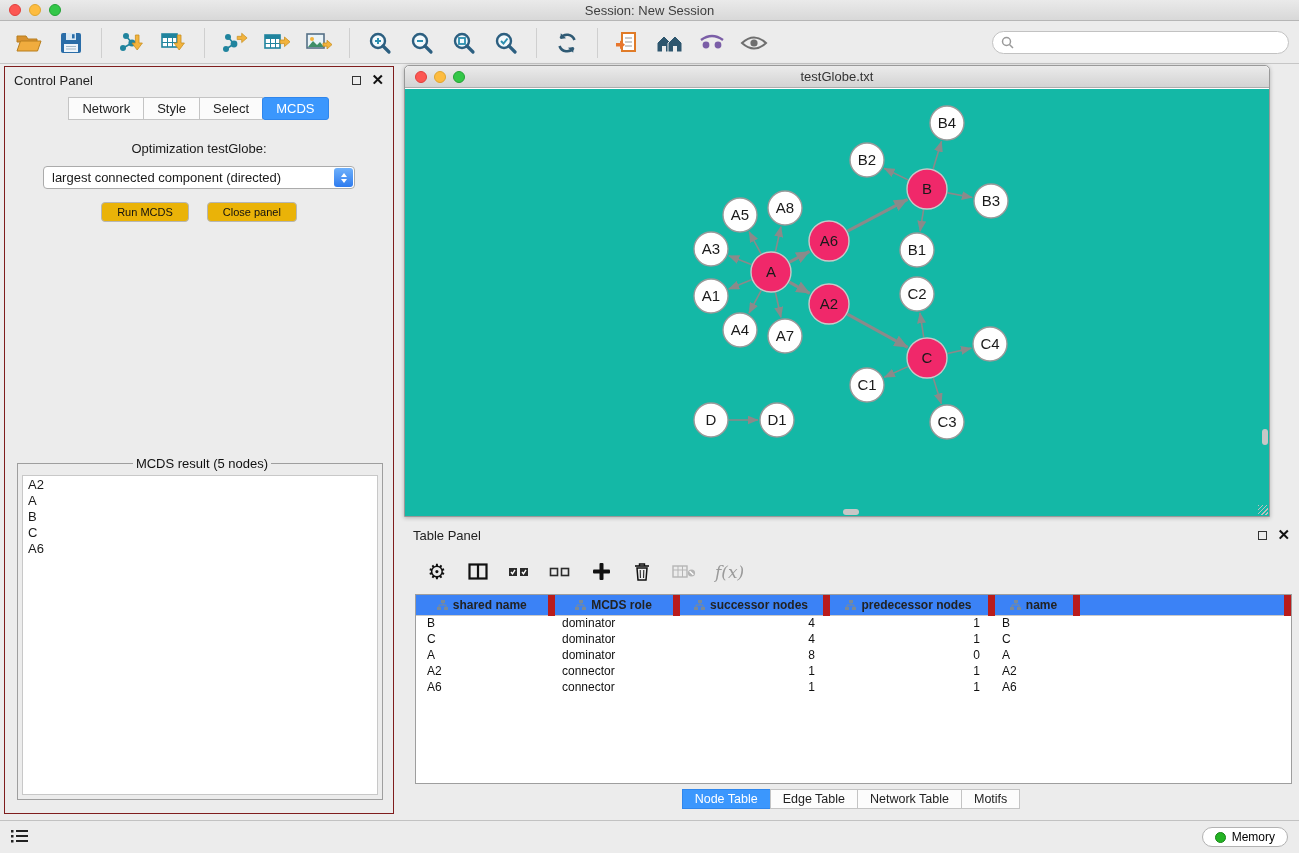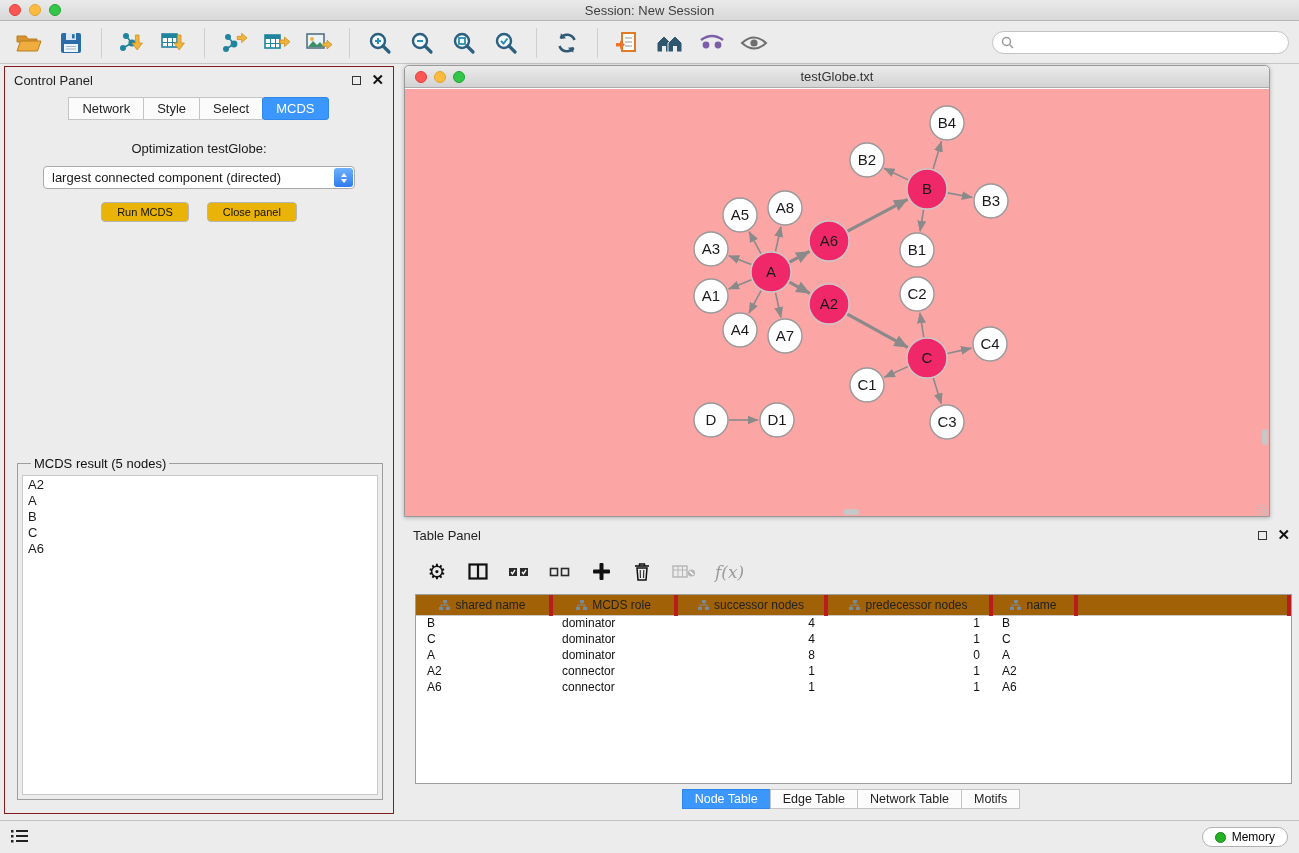--- a/index.html
+++ b/index.html
@@ -47,50 +47,50 @@
     font-size:13px; position:relative; padding-left:8px; }
   .dd-arrows { position:absolute; right:1px; top:1px; bottom:1px; width:19px; border-radius:3px;
     background:linear-gradient(#6FB1FB,#2E7BEF); display:flex; flex-direction:column;
     align-items:center; justify-content:center; gap:2px; }
   .tri-up { width:0; height:0; border-left:3.5px solid transparent; border-right:3.5px solid transparent; border-bottom:4.5px solid #fff; }
   .tri-down { width:0; height:0; border-left:3.5px solid transparent; border-right:3.5px solid transparent; border-top:4.5px solid #fff; }
   .cp-buttons { display:flex; justify-content:center; gap:18px; margin-top:13px; }
   .btn { background:#eab308; border:1px solid #B6B6B6; border-radius:4px; font-size:11px; padding:3px 15px; color:#111; }
   .result-fieldset { position:absolute; left:12px; right:10px; top:389px; bottom:13px;
     border:1px solid #9E9E9E; }
-  .result-fieldset legend { font-size:13px; padding:0 3px; margin-left:13px; color:#111; }
+  .result-fieldset legend { font-size:13px; padding:0 3px; margin-left:2px; color:#111;text-align:center; }
   .result-list { position:absolute; left:4px; right:4px; top:4px; bottom:4px;
     background:#fff; border:1px solid #C8C8C8; font-size:13px; padding:1px 5px; overflow:hidden; }
   .result-item { line-height:16px; }
 
   
   .network-window { position:absolute; left:404px; top:65px; width:866px; height:452px;
     border:1px solid #999; border-radius:5px 5px 0 0; background:#fff;
     box-shadow:0 1px 4px rgba(0,0,0,0.25); }
   .nw-titlebar { height:22px; background:linear-gradient(#EBEBEB,#D3D3D3);
     border-bottom:1px solid #ACACAC; border-radius:5px 5px 0 0; position:relative;
     text-align:center; font-size:13px; line-height:22px; color:#333; }
   .nw-lights { position:absolute; left:10px; top:5px; display:flex; gap:7px; }
-  .nw-content { position:absolute; top:23px; left:0; right:0; bottom:0; background:#fca5a5; overflow:hidden; }
+  .nw-content { position:absolute; top:23px; left:0; right:0; bottom:0; background:#14b8a6; overflow:hidden; }
   .nw-hscroll { position:absolute; bottom:1px; left:438px; width:16px; height:6px; background:#C7C7C7; border-radius:3px; }
   .nw-vscroll { position:absolute; right:1px; top:340px; width:6px; height:16px; background:#C7C7C7; border-radius:3px; }
   .nw-grip { position:absolute; right:1px; bottom:1px; width:10px; height:10px;
     background:repeating-linear-gradient(135deg,#BFBFBF 0 1px,transparent 1px 3px); }
 
   
   .table-panel { position:absolute; left:404px; top:522px; width:895px; height:292px; background:#ECECEC; }
   .tp-toolbar { display:flex; align-items:center; gap:19px; padding:7px 0 0 22px; height:40px; }
   .tp-tool { display:flex; align-items:center; justify-content:center; min-width:22px; height:26px; }
   .gear-glyph { font-size:21px; color:#111; line-height:22px; }
   .fx-glyph { font-family:"DejaVu Serif", serif; font-style:italic; color:#9A9A9A; font-size:17px; }
   .tp-table-wrap { position:absolute; left:11px; right:7px; top:72px; bottom:30px;
     background:#fff; border:1px solid #9E9E9E; overflow:hidden; }
   table.node-table { border-collapse:collapse; width:100%; font-size:12px; table-layout:fixed; }
-  .node-table thead th { height:20px; background:#a16207; border-bottom:1px solid #C9C9C9;
-    border-right:4px solid #b91c1c; font-weight:normal; color:#222; }
+  .node-table thead th { height:20px; background:#3b82f6; border-bottom:1px solid #C9C9C9;
+    border-right:7px solid #b91c1c; font-weight:bold; color:#222; }
   .node-table thead th .th-inner { display:flex; align-items:center; justify-content:center; gap:5px; }
   .node-table tbody td { height:16px; padding:0 11px; color:#111; white-space:nowrap; overflow:hidden; }
   .node-table td.num { text-align:right; }
   .tp-tabs { position:absolute; bottom:5px; left:0; right:0; display:flex; justify-content:center; }
   .tp-tab { font-size:12.5px; padding:2px 12px; background:#FCFCFC; border:1px solid #C4C4C4;
     margin-left:-1px; color:#222; }
   .tp-tab.active { background:#3B97FD; color:#fff; border-color:#2F86EC; }
 
   
   .statusbar { position:absolute; left:0; right:0; bottom:0; height:33px; background:#ECECEC;

